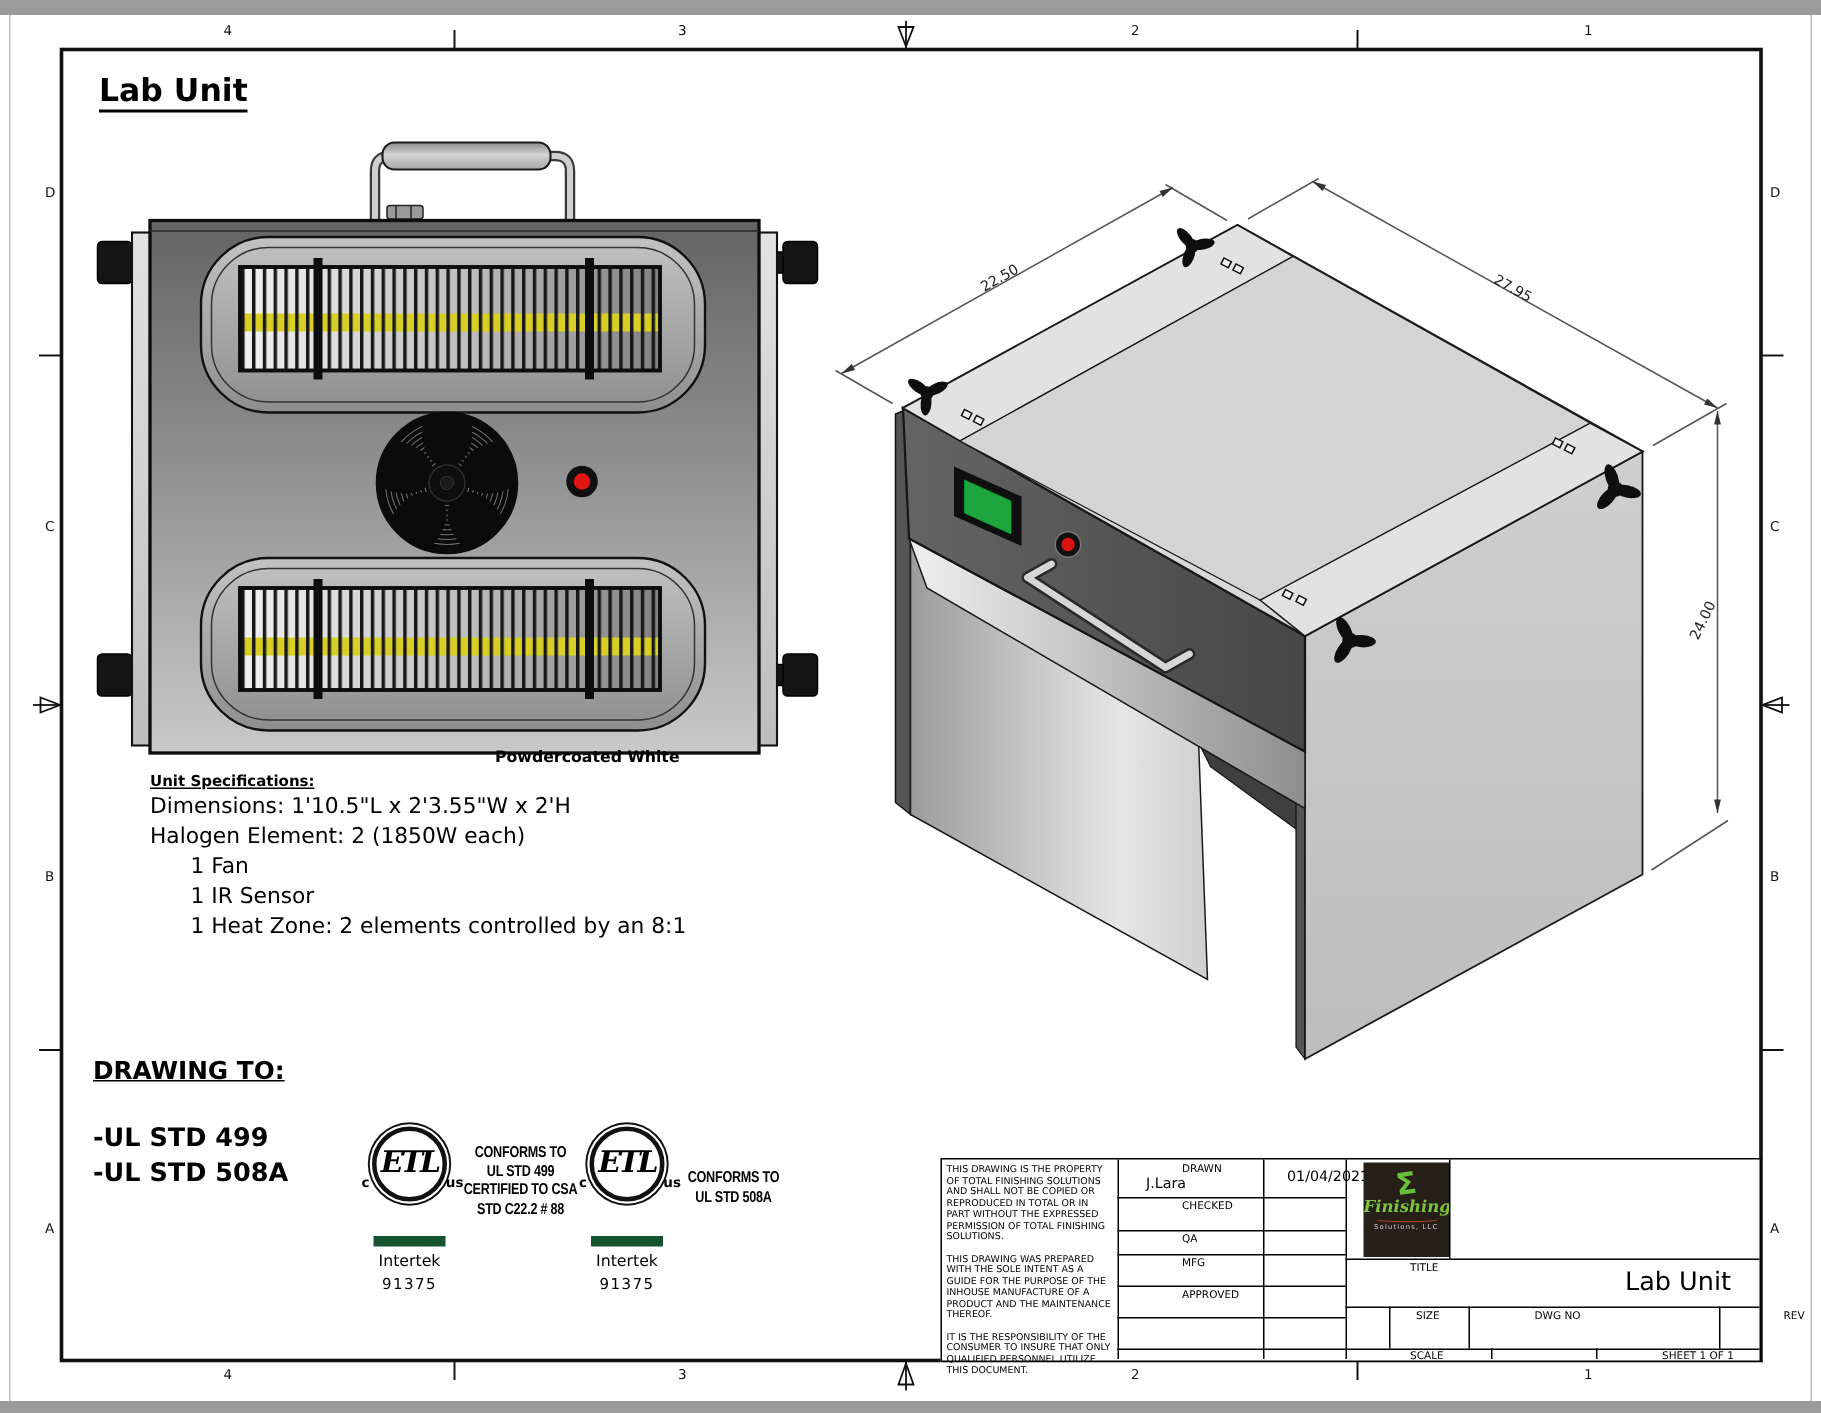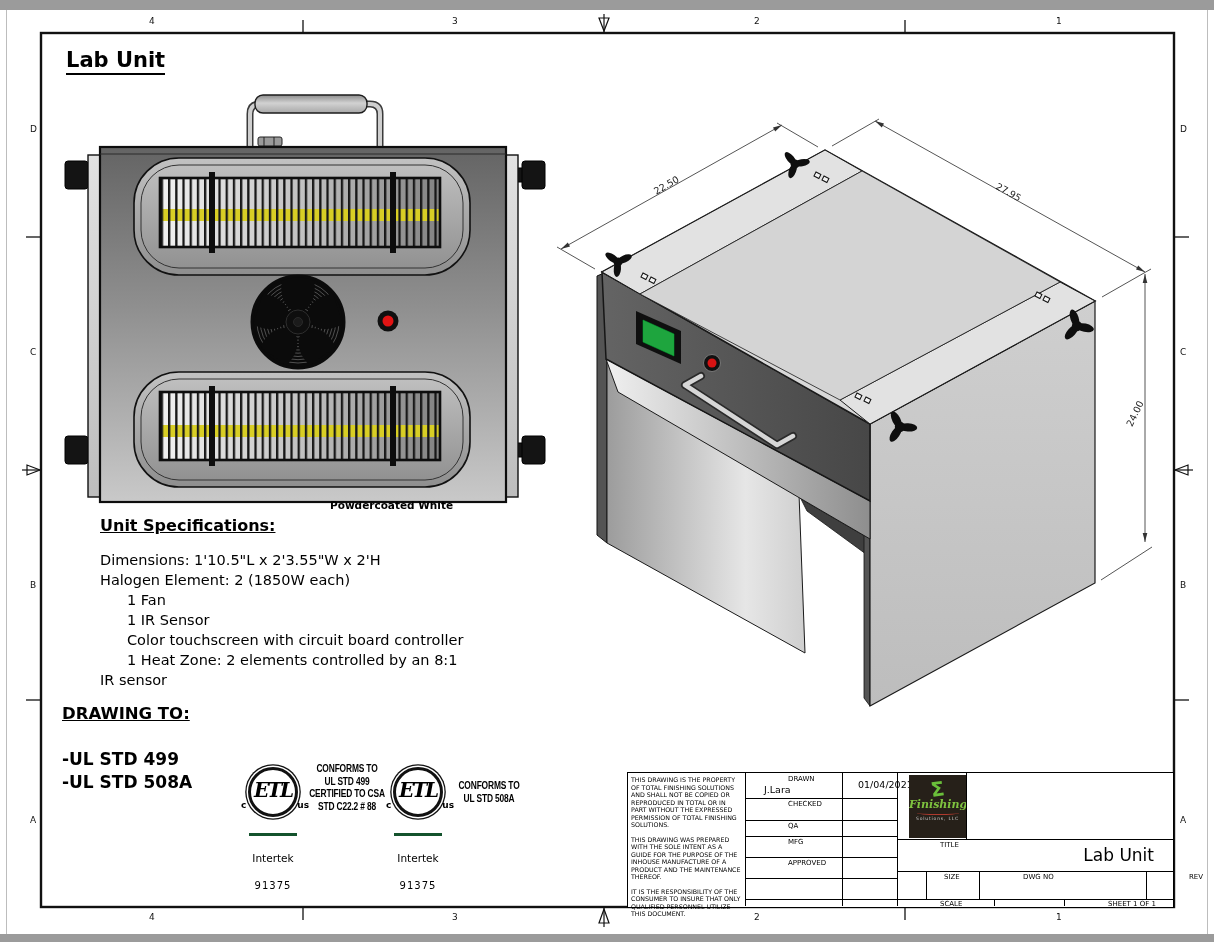--- a/index.html
+++ b/index.html
@@ -5,35 +5,35 @@
   html,body{margin:0;padding:0;background:#9e9e9e;}
   #sheet{position:relative;width:1214px;height:942px;background:#ffffff;overflow:hidden;
          font-family:"DejaVu Sans","Liberation Sans",sans-serif;color:#000;}
   .abs{position:absolute;}
   
   .edge-strip{position:absolute;left:0;width:1214px;background:#9b9b9b;}
   .edge-line{position:absolute;top:10px;height:924px;width:1px;background:#bdbdbd;}
   
   #page-title{left:66px;top:48px;font-size:21px;font-weight:bold;border-bottom:2.4px solid #000;padding-bottom:1px;}
   #specs{left:100px;top:516px;width:430px;}
-  #specs .spec-head{font-size:16px;font-weight:bold;text-decoration:underline;margin-bottom:15px;}
+  #specs .spec-head{font-size:10px;font-weight:bold;text-decoration:underline;margin-bottom:1px;}
   #specs .spec-line{font-size:14.5px;line-height:20px;white-space:pre;}
   #specs .ind{margin-left:27px;}
   #conforms-head{left:62px;top:704px;font-size:16.5px;font-weight:bold;text-decoration:underline;}
   .std-line{font-size:17px;font-weight:bold;line-height:23px;}
   #standards{left:62px;top:748px;}
   
   .etl{position:absolute;width:60px;text-align:center;}
-  .etl-circle{position:relative;margin:16px auto;width:44px;height:44px;border:3.2px solid #111;border-radius:50%;
+  .etl-circle{position:relative;margin:0 auto;width:44px;height:44px;border:3.2px solid #111;border-radius:50%;
               box-shadow:0 0 0 1.5px #fff,0 0 0 2.8px #111;background:#fff;}
   .etl-word{position:absolute;left:0;right:0;top:8px;font-family:"DejaVu Serif",serif;font-style:italic;
             font-weight:bold;font-size:20px;letter-spacing:-2px;}
   .etl-c{position:absolute;left:-10px;bottom:4px;font-size:9px;font-weight:bold;}
   .etl-us{position:absolute;right:-14px;bottom:4px;font-size:9px;font-weight:bold;}
-  .etl-company{margin-top:0;font-size:10.5px;border-top:3px solid #14532d;display:inline-block;padding:16px 3px;}
+  .etl-company{margin-top:23px;font-size:10.5px;border-top:7px solid #14532d;display:inline-block;padding:4px 3px;}
   .etl-num{font-size:10px;letter-spacing:1px;}
   .cert{position:absolute;text-align:center;font-family:"Liberation Sans",sans-serif;font-weight:bold;
         font-size:10.5px;line-height:12.5px;transform:scaleX(.8);transform-origin:center;letter-spacing:-.2px;}
   
   #fv-caption{left:330px;top:499px;width:188px;text-align:left;font-size:10.5px;font-weight:bold;}
   
   #tb{left:627px;top:772px;width:547px;height:136px;border:1.6px solid #000;box-sizing:border-box;background:#fff;}
   #tb .v{position:absolute;width:1px;background:#000;top:0;}
   #tb .h{position:absolute;height:1px;background:#000;}
   #tb .lbl{position:absolute;font-size:7px;margin-left:40px;}
@@ -312,23 +312,21 @@
     <text x="452" y="100" font-size="9.5" fill="#222" text-anchor="middle" transform="rotate(29 452 100)">27.95</text>
     <text x="583" y="320" font-size="9.5" fill="#222" text-anchor="middle" transform="rotate(-64 583 320)">24.00</text>
   </svg>
 
   <div class="abs" id="specs">
     <div class="spec-head">Unit Specifications:</div>
     <div class="spec-line">Dimensions: 1'10.5"L x 2'3.55"W x 2'H</div>
     <div class="spec-line">Halogen Element: 2 (1850W each)</div>
     <div class="spec-line ind">1 Fan</div>
     <div class="spec-line ind">1 IR Sensor</div>
-    <div class="spec-line ind">Color touchscreen with circuit board controller</div>
     <div class="spec-line ind">1 Heat Zone: 2 elements controlled by an 8:1</div>
-    <div class="spec-line">IR sensor</div>
   </div>
 
   <div class="abs" id="conforms-head">DRAWING TO:</div>
   <div class="abs" id="standards">
     <div class="std-line">-UL STD 499</div>
     <div class="std-line">-UL STD 508A</div>
   </div>
 
   <div class="etl" style="left:243px;top:751px;">
     <div class="etl-circle">

